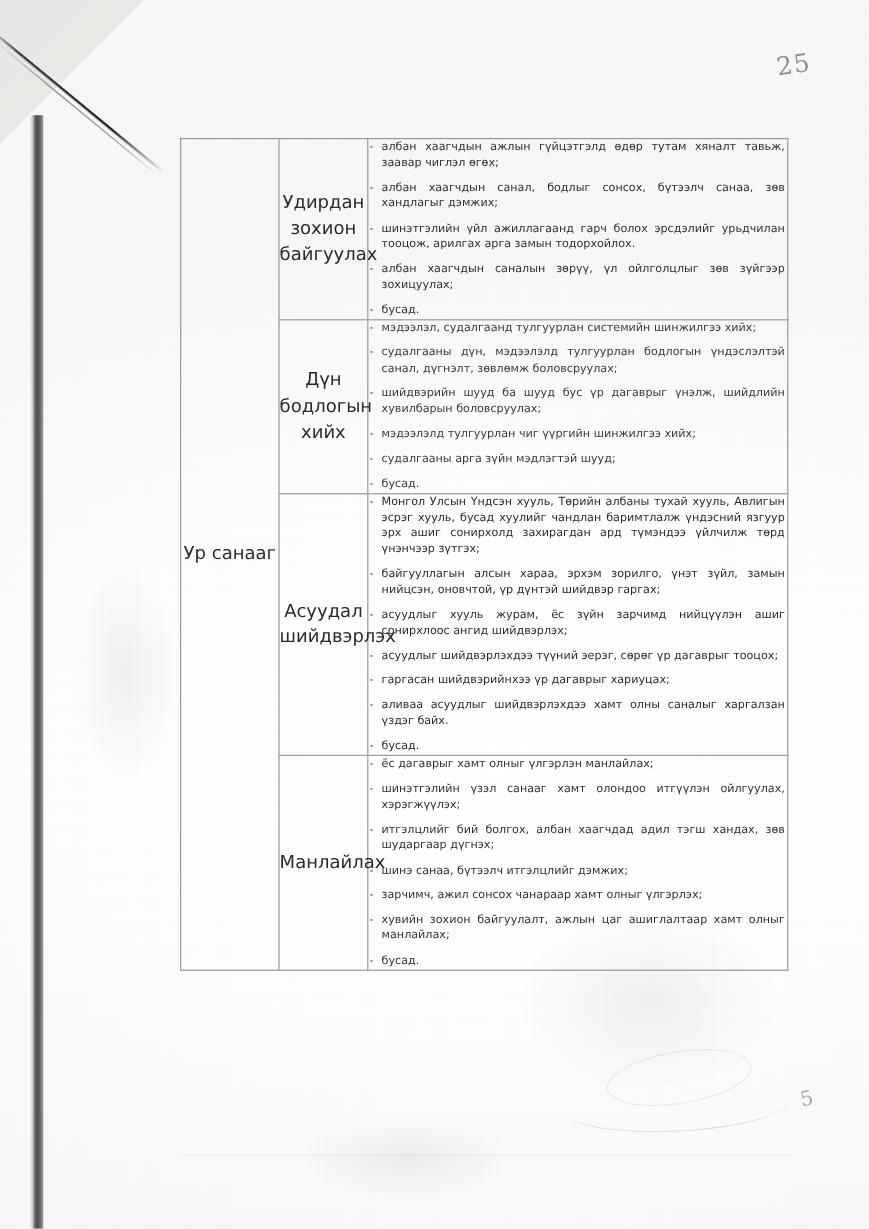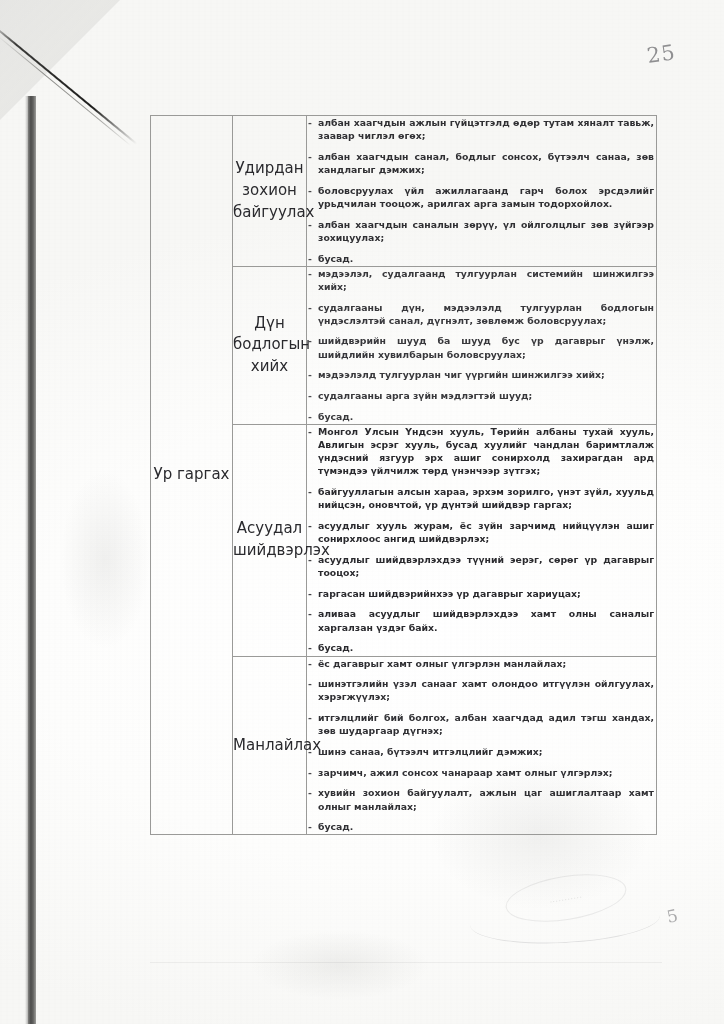--- a/index.html
+++ b/index.html
@@ -124,21 +124,20 @@
   ul.bullets > li{
     position:relative;
     font-size:9.3px;
     line-height:1.42;
     text-align:justify;
     text-justify:inter-word;
     color:#242428;
     padding:0 2px 0 11px;
     margin:0 0 7.5px 0;
     hyphens:none;
-    font-weight:bold;
   }
   ul.bullets > li:last-child{ margin-bottom:1px; }
   ul.bullets > li:before{
     content:"-";
     position:absolute;left:1px;top:0;
     color:#3a3a3e;
   }
   li.no-justify{ text-align:left; }
   li.plain{ padding-left:16px; }
   li.plain:before{ left:5px; }
@@ -183,27 +182,27 @@
   <div class="handwritten" id="page-number-bottom">5</div>
 
   <table id="competency-table">
     <colgroup>
       <col class="col-group">
       <col class="col-name">
       <col class="col-items">
     </colgroup>
     <tbody>
       <tr>
-        <td class="group-cell" rowspan="4">Ур гаргах</td>
+        <td class="group-cell" rowspan="4">Ур санааг</td>
         <td class="name-cell">Удирдан зохион байгуулах</td>
         <td class="items-cell">
           <ul class="bullets ink-a">
             <li>албан хаагчдын ажлын гүйцэтгэлд өдөр тутам хяналт тавьж, заавар чиглэл өгөх;</li>
             <li>албан хаагчдын санал, бодлыг сонсох, бүтээлч санаа, зөв хандлагыг дэмжих;</li>
-            <li>боловсруулах үйл ажиллагаанд гарч болох эрсдэлийг урьдчилан тооцож, арилгах арга замын тодорхойлох.</li>
+            <li>шинэтгэлийн үйл ажиллагаанд гарч болох эрсдэлийг урьдчилан тооцож, арилгах арга замын тодорхойлох.</li>
             <li>албан хаагчдын саналын зөрүү, үл ойлголцлыг зөв зүйгээр зохицуулах;</li>
             <li class="plain no-justify">бусад.</li>
           </ul>
         </td>
       </tr>
 
       <tr>
         <td class="name-cell">Дүн бодлогын хийх</td>
         <td class="items-cell">
           <ul class="bullets ink-b">
@@ -215,21 +214,21 @@
             <li class="no-justify">бусад.</li>
           </ul>
         </td>
       </tr>
 
       <tr>
         <td class="name-cell">Асуудал шийдвэрлэх</td>
         <td class="items-cell">
           <ul class="bullets ink-c">
             <li>Монгол Улсын Үндсэн хууль, Төрийн албаны тухай хууль, Авлигын эсрэг хууль, бусад хуулийг чандлан баримтлалж үндэсний язгуур эрх ашиг сонирхолд захирагдан ард түмэндээ үйлчилж төрд үнэнчээр зүтгэх;</li>
-            <li>байгууллагын алсын хараа, эрхэм зорилго, үнэт зүйл, хуульд нийцсэн, оновчтой, үр дүнтэй шийдвэр гаргах;</li>
+            <li>байгууллагын алсын хараа, эрхэм зорилго, үнэт зүйл, замын нийцсэн, оновчтой, үр дүнтэй шийдвэр гаргах;</li>
             <li>асуудлыг хууль журам, ёс зүйн зарчимд нийцүүлэн ашиг сонирхлоос ангид шийдвэрлэх;</li>
             <li>асуудлыг шийдвэрлэхдээ түүний эерэг, сөрөг үр дагаврыг тооцох;</li>
             <li class="no-justify">гаргасан шийдвэрийнхээ үр дагаврыг хариуцах;</li>
             <li>аливаа асуудлыг шийдвэрлэхдээ хамт олны саналыг харгалзан үздэг байх.</li>
             <li class="plain no-justify">бусад.</li>
           </ul>
         </td>
       </tr>
 
       <tr>

